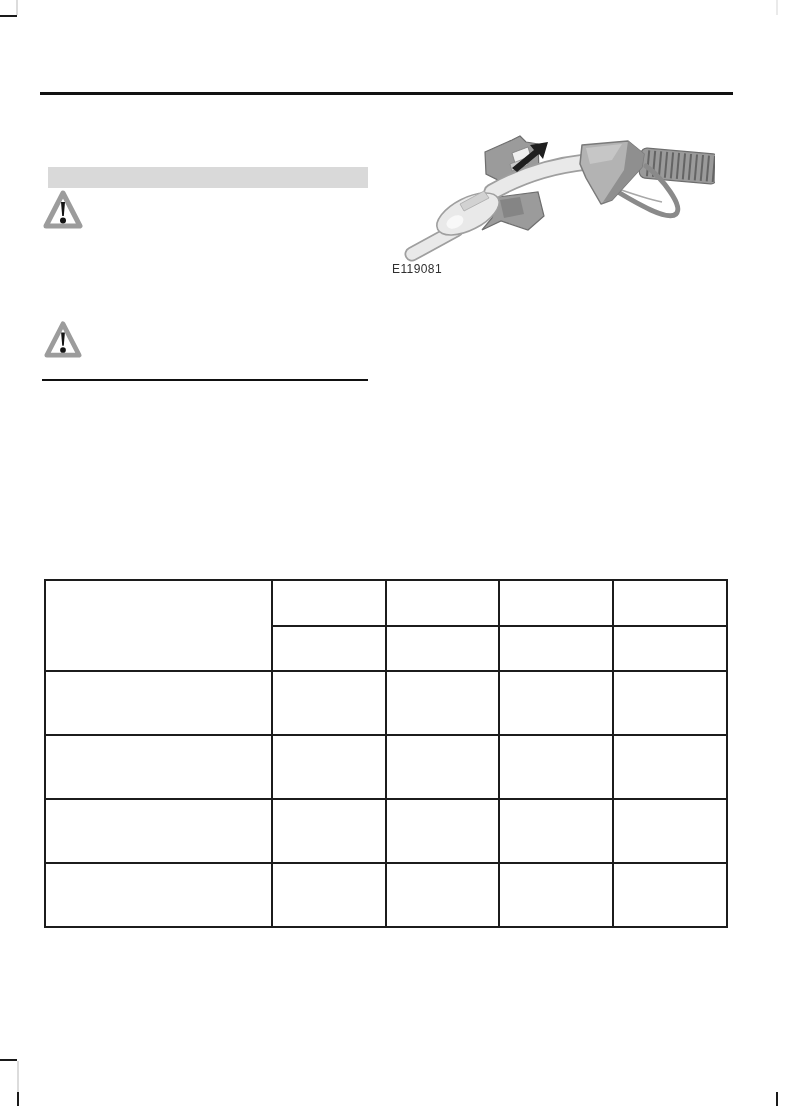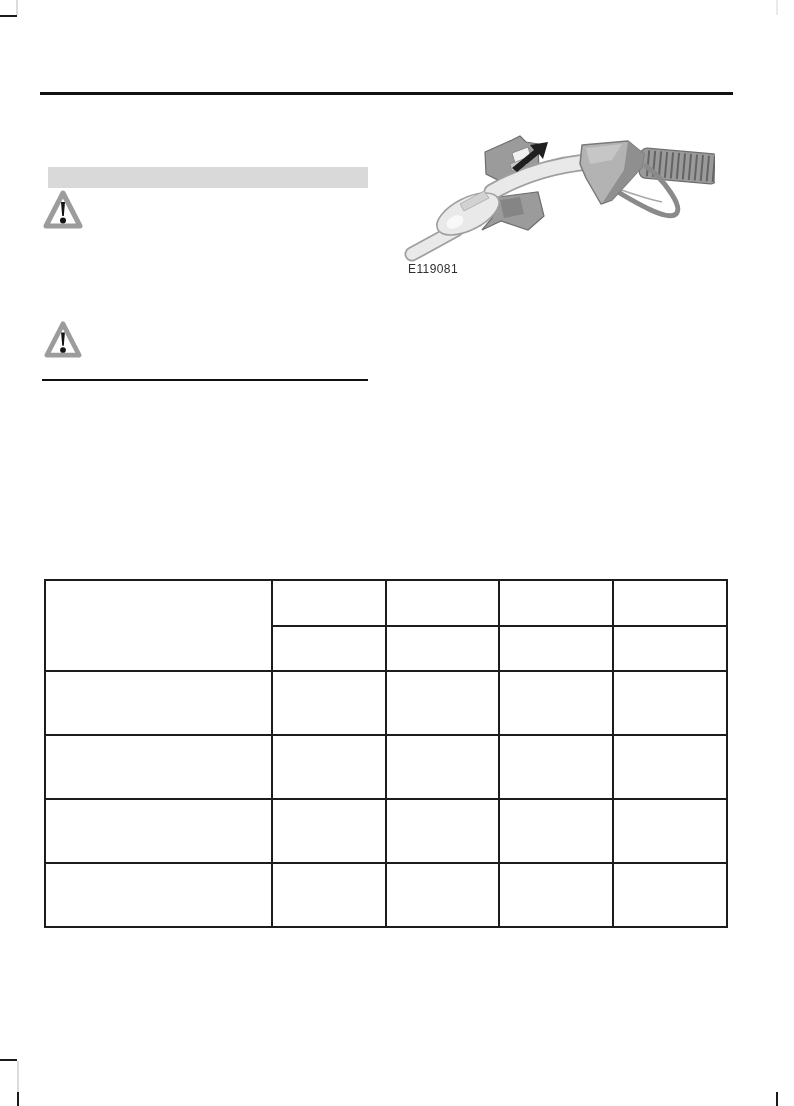--- a/index.html
+++ b/index.html
@@ -19,21 +19,21 @@
 
   
   .heading-bar{left:48px;top:167px;width:320px;height:21px;}
 
   
   .warn1{left:43px;top:189px;}
   .warn2{left:43px;top:320px;}
 
   
   .figure{left:400px;top:126px;width:315px;height:140px;}
-  .figure-label{left:408px;top:262px;font-size:12px;color:#2f2f2f;letter-spacing:0.4px;}
+  .figure-label{left:392px;top:262px;font-size:12px;color:#2f2f2f;letter-spacing:0.4px;}
 
   
   .spec-table{
     position:absolute;left:44px;top:579px;
     border-collapse:collapse;table-layout:fixed;width:684px;
   }
   .spec-table td{
     border:2px solid #1c1c1c;padding:0 6px;vertical-align:top;
     font-size:12px;color:#111;background:#ffffff;
   }

